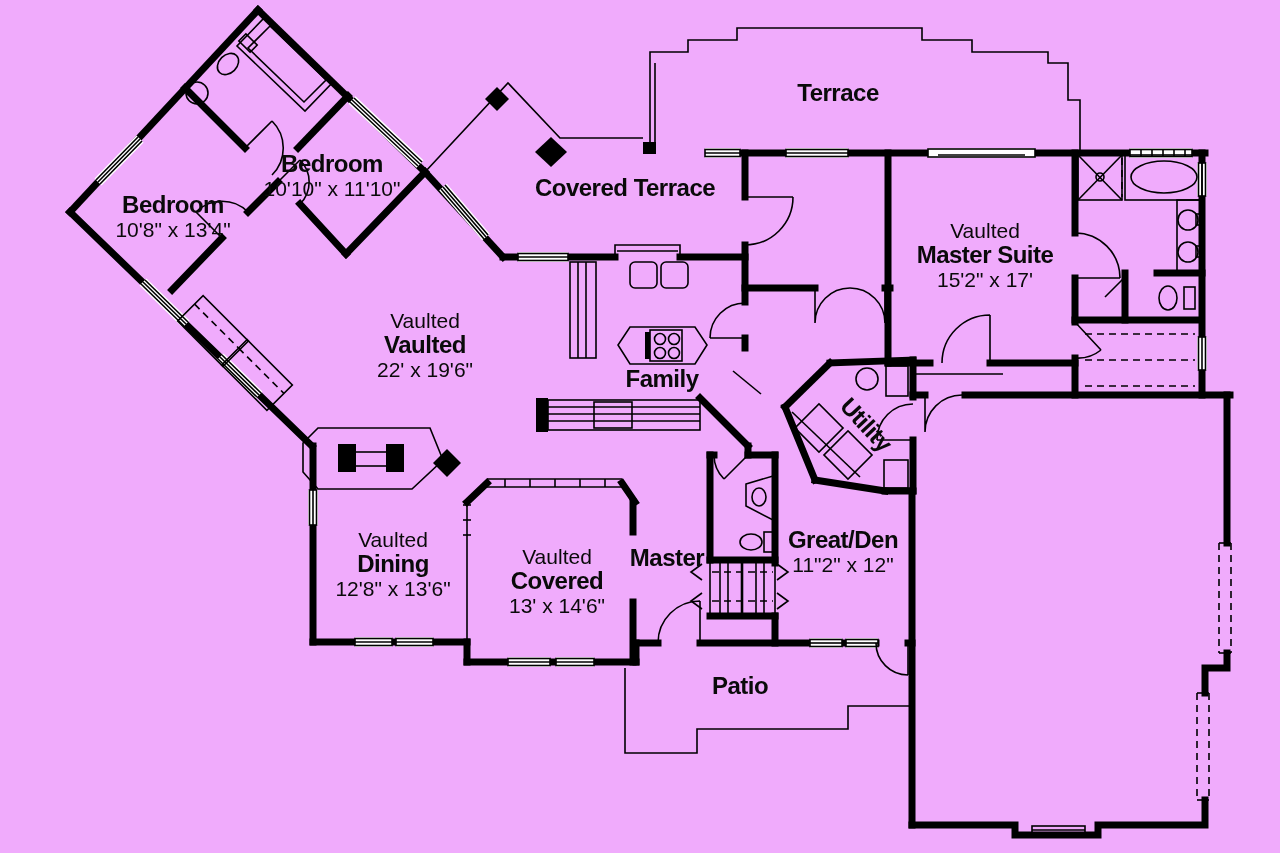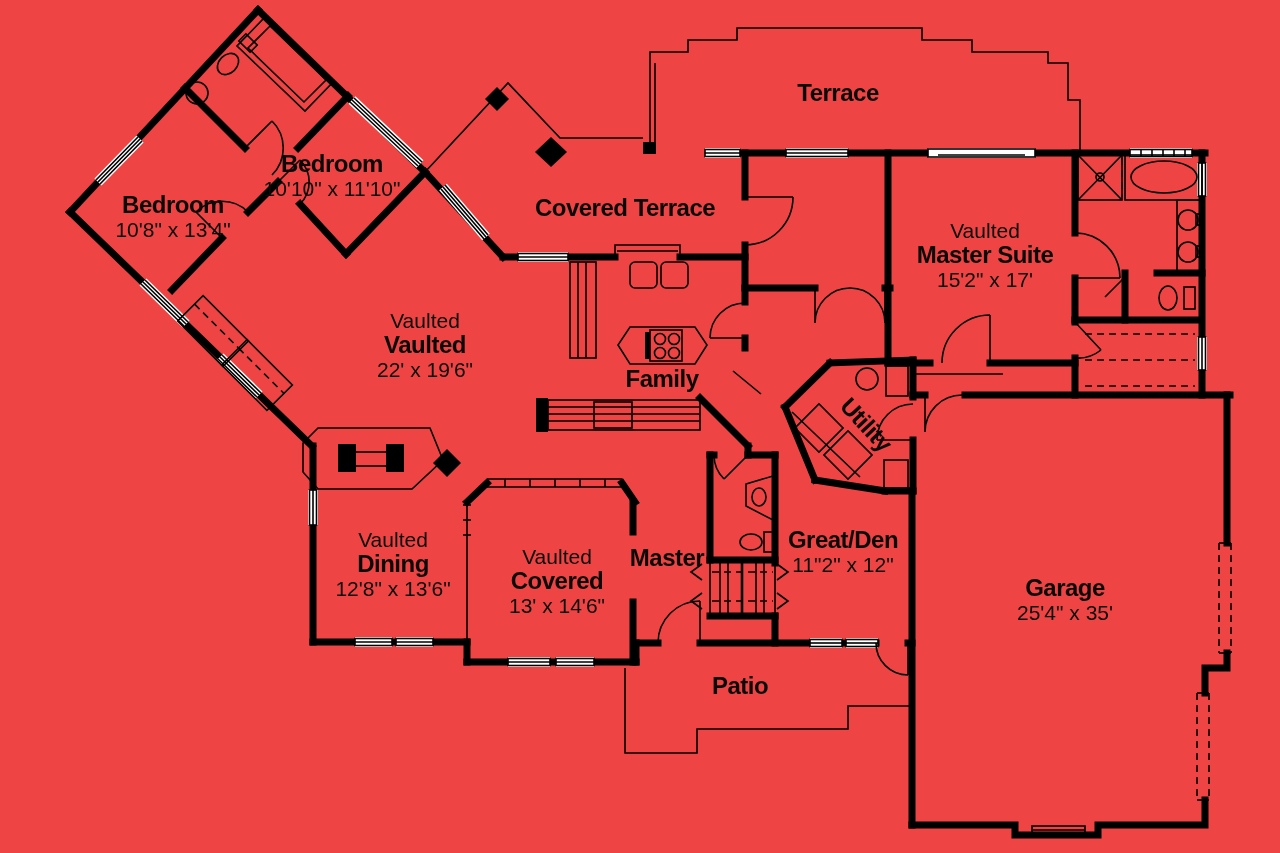--- a/index.html
+++ b/index.html
@@ -1,16 +1,16 @@
 <!DOCTYPE html>
 <html><head>
 <meta charset="utf-8">
 <style>
   html,body{margin:0;padding:0;background:#fff;}
-  #stage{position:relative;width:1280px;height:853px;background:#ef4444;overflow:hidden;
+  #stage{position:relative;width:1280px;height:853px;background:#f0abfc;overflow:hidden;
          font-family:"Liberation Sans","DejaVu Sans",sans-serif;color:#0a0a0a;}
   #plan-svg{position:absolute;left:0;top:0;}
   .lbl{position:absolute;transform:translate(-50%,-50%);text-align:center;line-height:1.1;
        white-space:nowrap;color:#0a0a0a;}
   .lbl .nm{font-weight:700;font-size:24px;letter-spacing:-0.5px;}
   .lbl .dm{font-weight:400;font-size:21px;}
   .lbl.rot{transform:translate(-50%,-50%) rotate(47deg);}
   svg{shape-rendering:geometricPrecision;}
   .w{stroke:#000;stroke-width:7;fill:none;stroke-linecap:square;}
   .t{stroke:#000;stroke-width:1.6;fill:none;}
@@ -380,21 +380,21 @@
     <line class="dash" x1="712" y1="572" x2="773" y2="572"></line>
         <line class="dash" x1="712" y1="601" x2="773" y2="601"></line>
     <path class="t" d="M702,564 L691,572 L702,580 M702,593 L691,601 L702,609"></path>
     <path class="t" d="M777,564 L788,572 L777,580 M777,593 L788,601 L777,609"></path>
   </g>
 </svg>
 
   <div class="lbl" style="left:838px;top:93px">
       <div class="nm">Terrace</div>
     </div>
-  <div class="lbl" style="left:625px;top:208px">
+  <div class="lbl" style="left:625px;top:188px">
       <div class="nm">Covered Terrace</div>
     </div>
   <div class="lbl" style="left:332px;top:176px">
     <div class="nm">Bedroom</div>
     <div class="dm">10'10" x 11'10"</div>
   </div>
   <div class="lbl" style="left:173px;top:217px">
     <div class="nm">Bedroom</div>
     <div class="dm">10'8" x 13'4"</div>
   </div>
@@ -424,20 +424,16 @@
     <div class="nm">Covered</div>
     <div class="dm">13' x 14'6"</div>
   </div>
   <div class="lbl" style="left:667px;top:558px">
       <div class="nm">Master</div>
     </div>
   <div class="lbl" style="left:843px;top:552px">
     <div class="nm">Great/Den</div>
     <div class="dm">11"2" x 12"</div>
   </div>
-  <div class="lbl" style="left:1065px;top:600px">
-    <div class="nm">Garage</div>
-    <div class="dm">25'4" x 35'</div>
-  </div>
   <div class="lbl" style="left:740px;top:686px">
       <div class="nm">Patio</div>
     </div>
 </div>
 
 </body></html>

